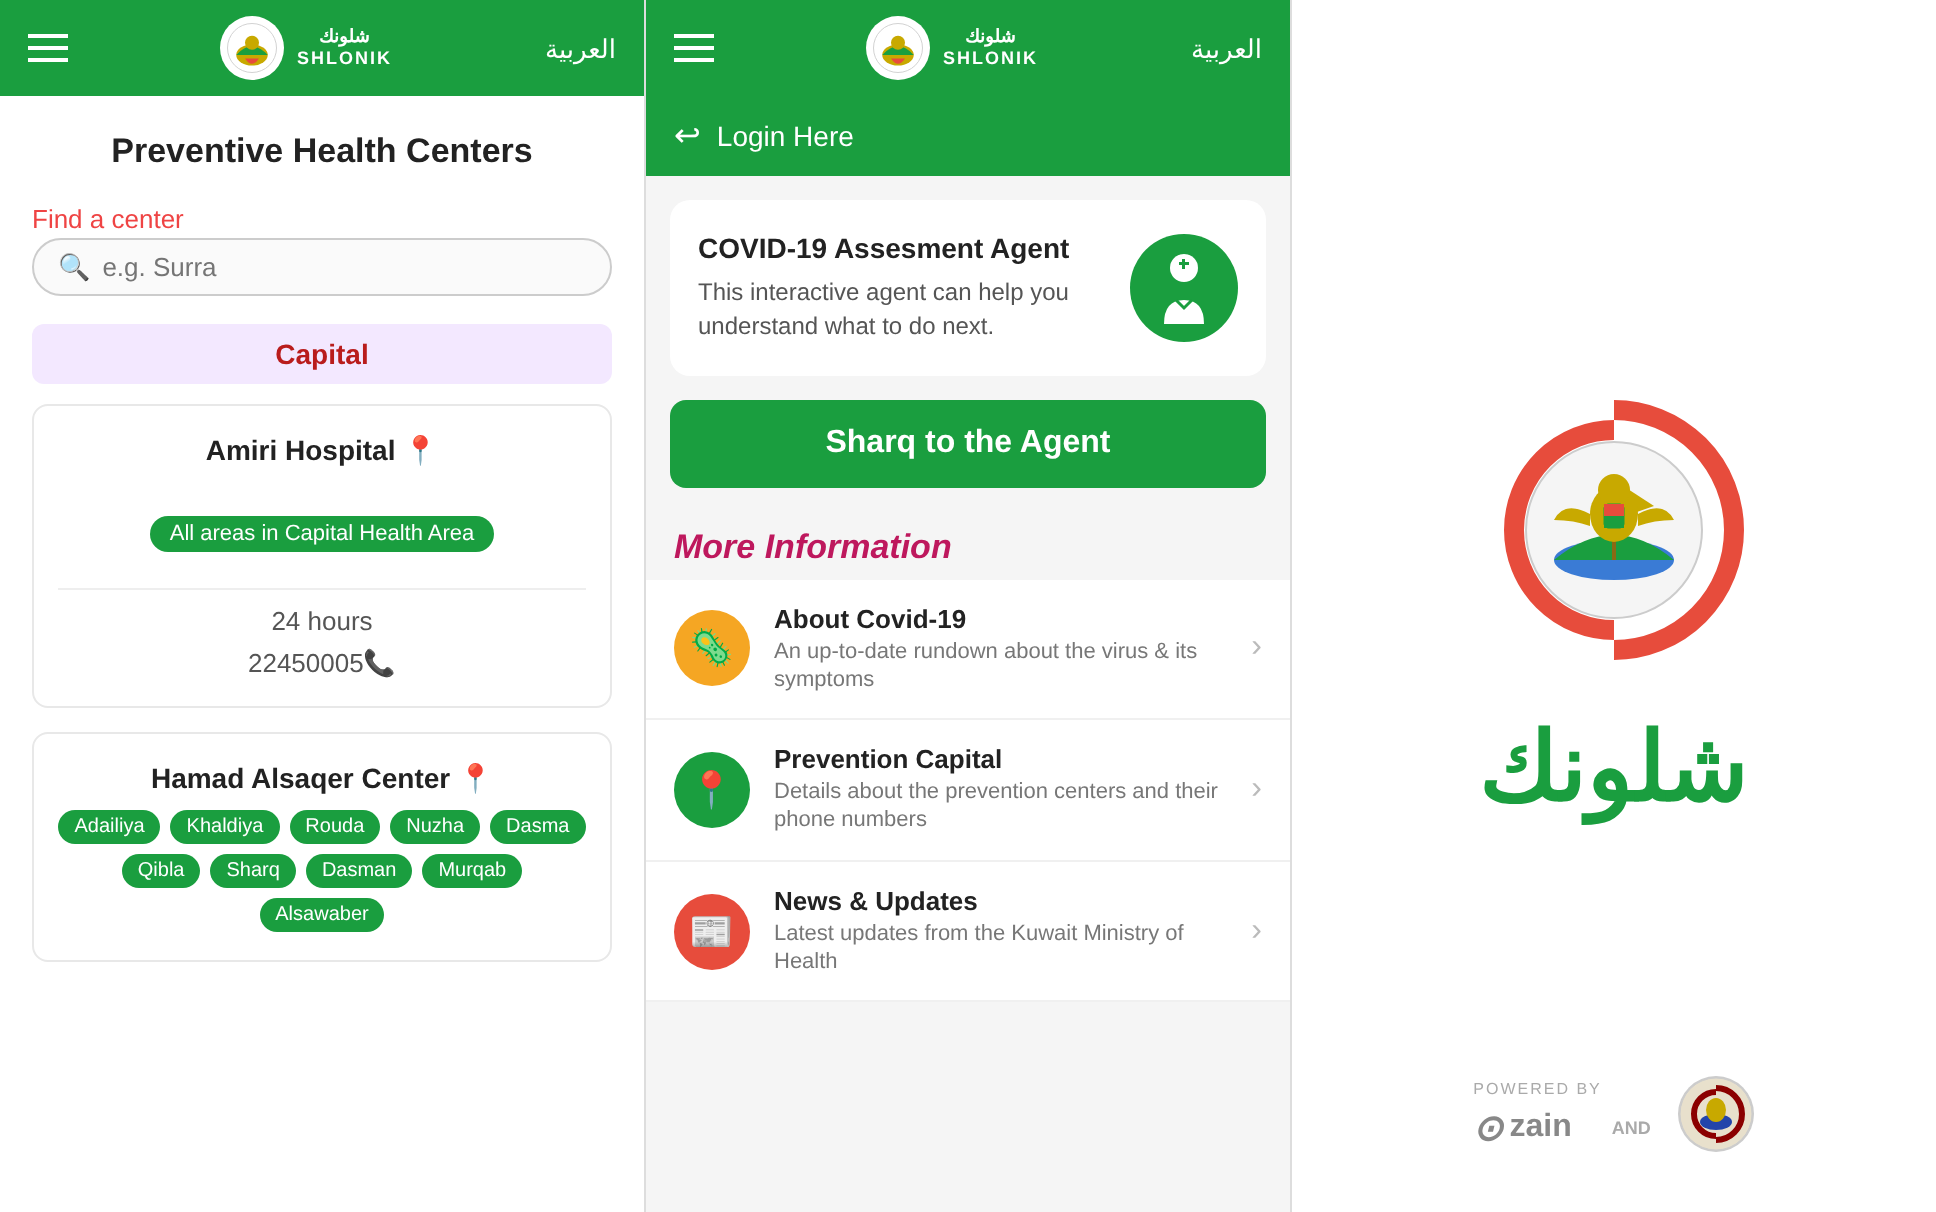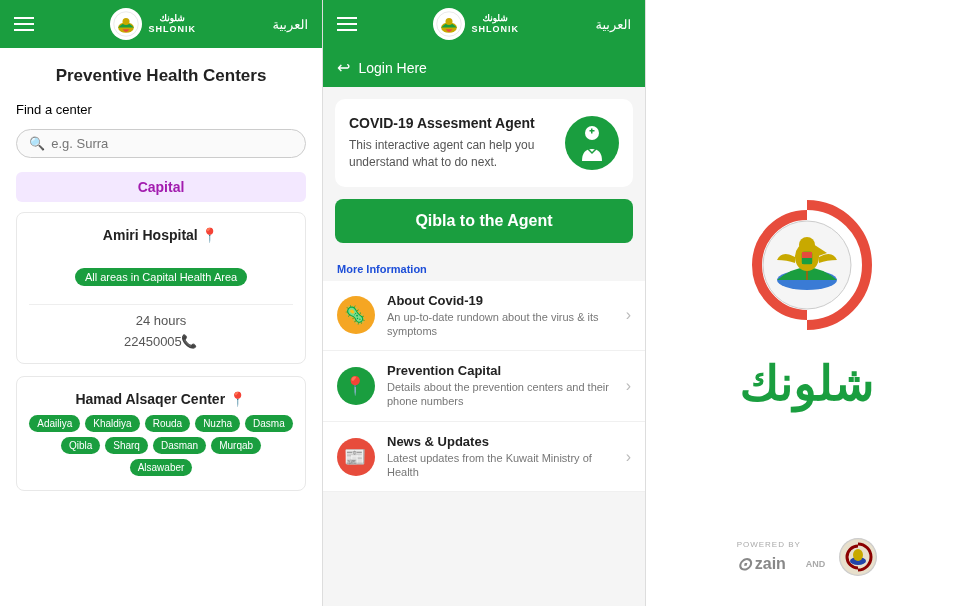--- a/index.html
+++ b/index.html
@@ -62,21 +62,21 @@
     .panel-1-content {
       padding: 18px 16px;
       overflow-y: auto;
       flex: 1;
     }
     .panel-1-title {
       font-size: 17px; font-weight: 700; text-align: center;
       margin-bottom: 16px; color: #222;
     }
     .find-label {
-      font-size: 13px; color: #000000; margin-bottom: 12px;
+      font-size: 13px; color: #ef4444; margin-bottom: 2px;
     }
     .search-box {
       display: flex; align-items: center;
       border: 1px solid #ccc; border-radius: 20px;
       padding: 6px 12px; gap: 6px;
       background: #fafafa;
       margin-bottom: 14px;
     }
     .search-box input {
       border: none; background: transparent; outline: none;
@@ -117,21 +117,21 @@
     }
     .tag {
       background: #1a9e3f; color: #fff; font-size: 10px;
       padding: 3px 8px; border-radius: 12px;
     }
 
     
     .capital-header {
       background: #f3e8ff; border-radius: 6px;
       padding: 7px 16px; text-align: center;
-      font-size: 14px; font-weight: 600; color: #a21caf;
+      font-size: 14px; font-weight: 600; color: #b91c1c;
       margin-bottom: 10px;
     }
 
     
     .panel-2 {
       width: 323px;
       flex-shrink: 0;
       border-left: 1px solid #ddd;
     }
     .login-bar {
@@ -165,22 +165,22 @@
 
     .talk-btn {
       display: block; margin: 0 12px 12px;
       background: #1a9e3f; color: #fff;
       border: none; border-radius: 8px;
       padding: 13px; font-size: 16px; font-weight: 600;
       text-align: center; cursor: pointer; width: calc(100% - 24px);
     }
 
     .more-info-label {
-      font-size: 11px; font-weight: 600; color: #1d4ed8;
-      padding: 8px 14px 6px; background: #f5f5f5;
+      font-size: 17px; font-weight: 600; color: #be185d;
+      padding: 8px 14px 6px; background: #f5f5f5; font-style: italic;
     }
 
     .info-item {
       background: #fff; display: flex; align-items: center;
       padding: 12px 14px; border-bottom: 1px solid #f0f0f0;
       cursor: pointer; gap: 12px;
     }
     .info-icon {
       width: 38px; height: 38px; border-radius: 50%;
       display: flex; align-items: center; justify-content: center;
@@ -359,21 +359,21 @@
           <rect x="17.5" y="7" width="5" height="1.5" fill="#1a9e3f"></rect>
           <rect x="19" y="5.5" width="1.5" height="5" fill="#1a9e3f"></rect>
 
           <path d="M10 38 Q10 26 20 26 Q30 26 30 38" fill="#fff"></path>
 
           <path d="M16 26 L20 30 L24 26" fill="none" stroke="#1a9e3f" stroke-width="1.5"></path>
         </svg>
       </div>
     </div>
 
-    <button class="talk-btn">Qibla to the Agent</button>
+    <button class="talk-btn">Sharq to the Agent</button>
 
     <div class="more-info-label">More Information</div>
 
     <div id="info-items-container">
         <div class="info-item">
     <div class="info-icon info-icon-yellow">🦠</div>
     <div class="info-text">
       <div class="info-item-title">About Covid-19</div>
       <div class="info-item-desc">An up-to-date rundown about the virus &amp; its symptoms</div>
     </div>

